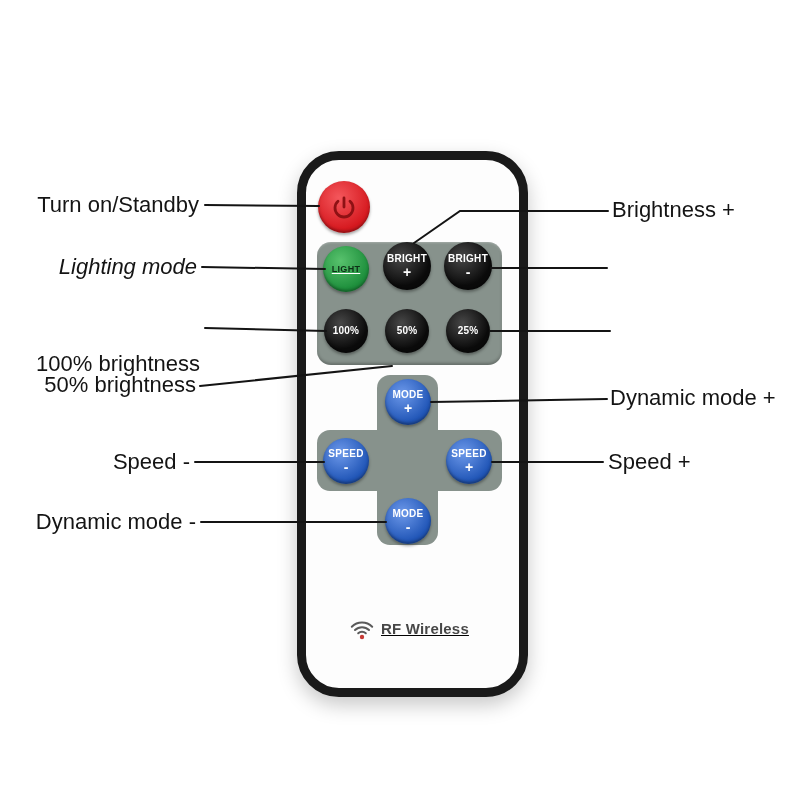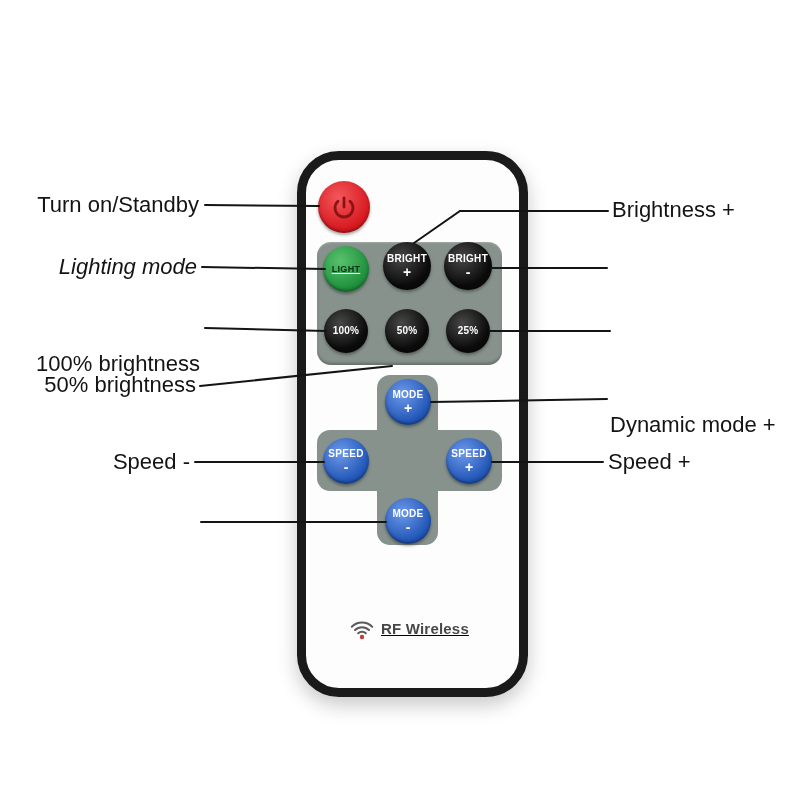--- a/index.html
+++ b/index.html
@@ -84,23 +84,24 @@
 </head>
 <body>
 
 <div class="page">
 
   <div class="anno ra" style="right:601px; top:192px;">Turn on/Standby</div>
   <div class="anno ra" style="right:603px; top:254px;font-style:italic;">Lighting mode</div>
   <div class="anno ra" style="right:600px; top:314px;margin-top:37px;">100% brightness</div>
   <div class="anno ra" style="right:604px; top:372px;">50% brightness</div>
   <div class="anno ra" style="right:610px; top:449px;">Speed -</div>
+  <div class="anno ra" style="right:604px; top:509px;">Dynamic mode -</div>
 
   <div class="anno" style="left:612px; top:197px;">Brightness +</div>
-  <div class="anno" style="left:610px; top:385px;margin-top:27px;">Dynamic mode +</div>
+  <div class="anno" style="left:610px; top:385px;">Dynamic mode +</div>
   <div class="anno" style="left:608px; top:449px;">Speed +</div>
 
   <div class="remote-body"></div>
 
   <div class="btn red" style="left:318px; top:181px; width:52px; height:52px;">
     <svg width="30" height="30" viewBox="0 0 30 30">
       <path d="M9 9.3 A9 9 0 1 0 21 9.3" fill="none" stroke="#8e1114" stroke-width="2.8" stroke-linecap="round"></path>
       <path d="M15 6 L15 15" fill="none" stroke="#8e1114" stroke-width="2.8" stroke-linecap="round"></path>
     </svg>
   </div>

